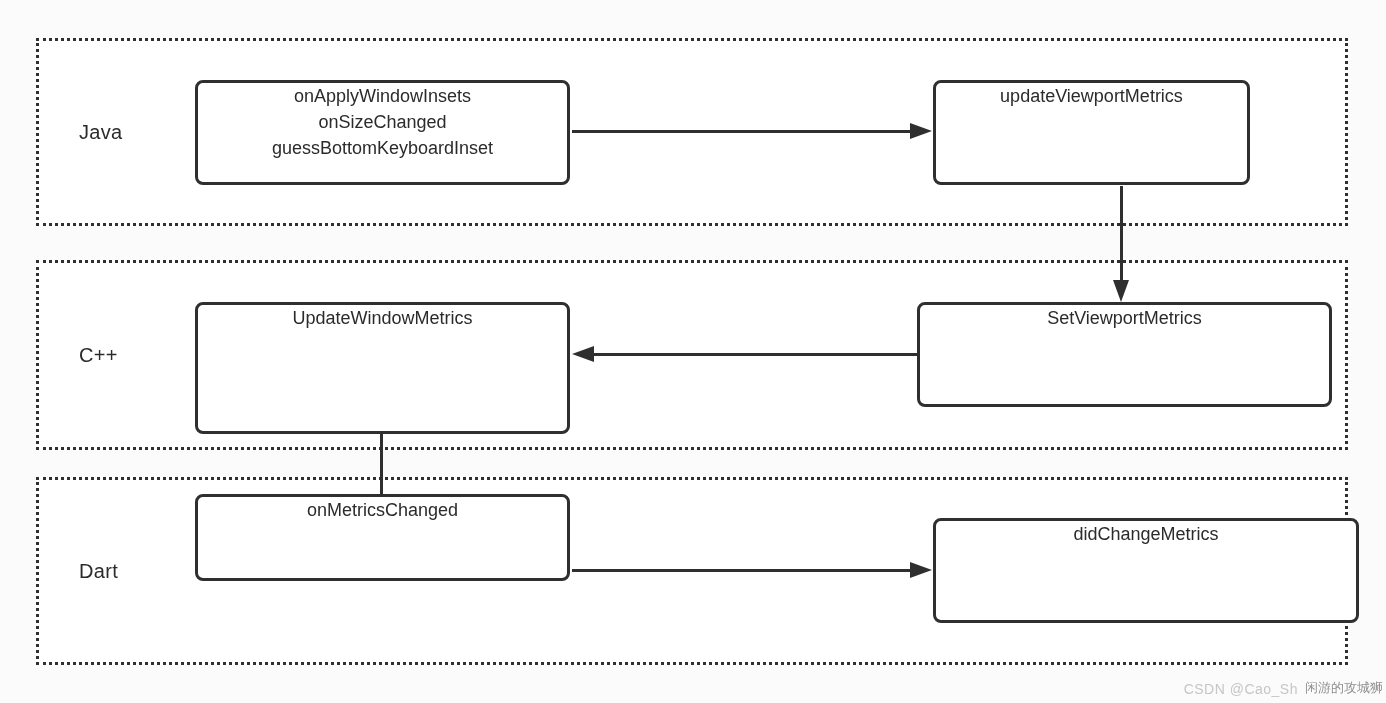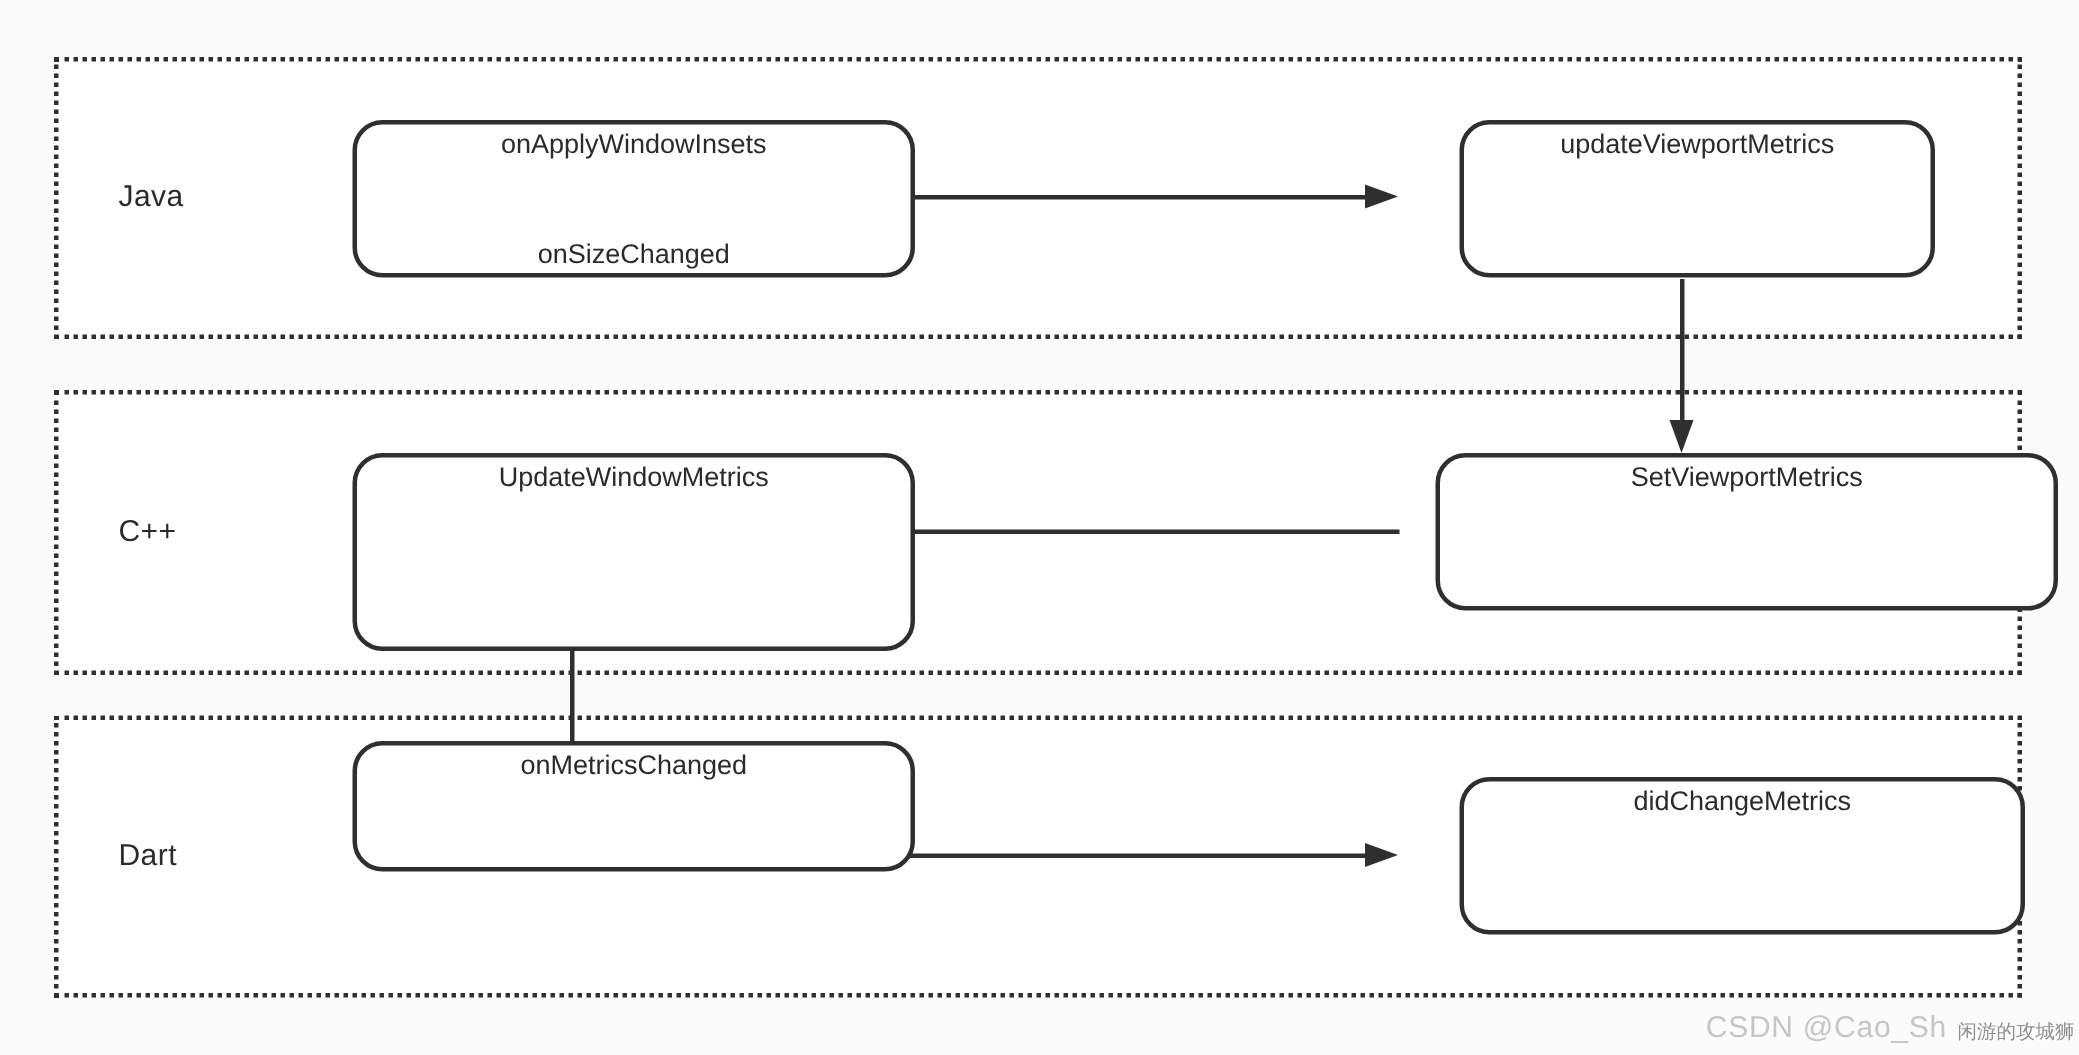--- a/index.html
+++ b/index.html
@@ -34,47 +34,46 @@
     left:40px;
     top:50%;
     transform:translateY(-50%);
     width:130px;
     font-size:20px;
     letter-spacing:.3px;
   }
   .node{
     position:absolute;
     border:3px solid var(--line);
-    border-radius:20px;
+    border-radius:8px;
     background:var(--panel);
     display:flex;
     flex-direction:column;
     align-items:center;
-    justify-content:space-between;
+    justify-content:flex-start;
     font-size:18px;
     line-height:26px;
     text-align:center;
     z-index:3;
-    margin-left:40px;
   }
   .node-java-left {left:195px;top:80px;width:375px;height:105px}
   .node-java-right{left:933px;top:80px;width:317px;height:105px}
   .node-cpp-left  {left:195px;top:302px;width:375px;height:132px}
   .node-cpp-right {left:917px;top:302px;width:415px;height:105px}
   .node-dart-left {left:195px;top:494px;width:375px;height:87px}
-  .node-dart-right{left:933px;top:518px;width:377px;height:105px}
+  .node-dart-right{left:933px;top:518px;width:426px;height:105px}
   .hline{position:absolute;height:3px;background:var(--line);z-index:2}
   .vline{position:absolute;width:3px;background:var(--line);z-index:2}
   .head{position:absolute;width:0;height:0;z-index:2}
   .head-right{border-top:8px solid transparent;border-bottom:8px solid transparent;border-left:22px solid var(--line)}
   .head-left {border-top:8px solid transparent;border-bottom:8px solid transparent;border-right:22px solid var(--line)}
   .head-down {border-left:8px solid transparent;border-right:8px solid transparent;border-top:22px solid var(--line)}
   .wm-latin{
     position:absolute;right:88px;bottom:6px;
-    font-size:20px;color:var(--watermark-latin);
+    font-size:14px;color:var(--watermark-latin);
     letter-spacing:.5px;z-index:4;white-space:nowrap;
   }
   .wm-cjk{
     position:absolute;right:3px;bottom:6px;
     font-size:13px;color:var(--watermark-cjk);
     text-shadow:1px 1px 0 #fff;z-index:5;white-space:nowrap;
   }
 </style>
 </head>
 <body>
@@ -87,20 +86,21 @@
   <section class="layer layer-cpp">
     <div class="layer-label">C++</div>
   </section>
   <section class="layer layer-dart">
     <div class="layer-label">Dart</div>
   </section>
 
   <div class="node node-java-left">
     <div>onApplyWindowInsets</div>
     <div>onSizeChanged</div>
+    <div>guessBottomKeyboardInset</div>
   </div>
   <div class="node node-java-right">
     <div>updateViewportMetrics</div>
   </div>
   <div class="node node-cpp-left">
     <div>UpdateWindowMetrics</div>
   </div>
   <div class="node node-cpp-right">
     <div>SetViewportMetrics</div>
   </div>

